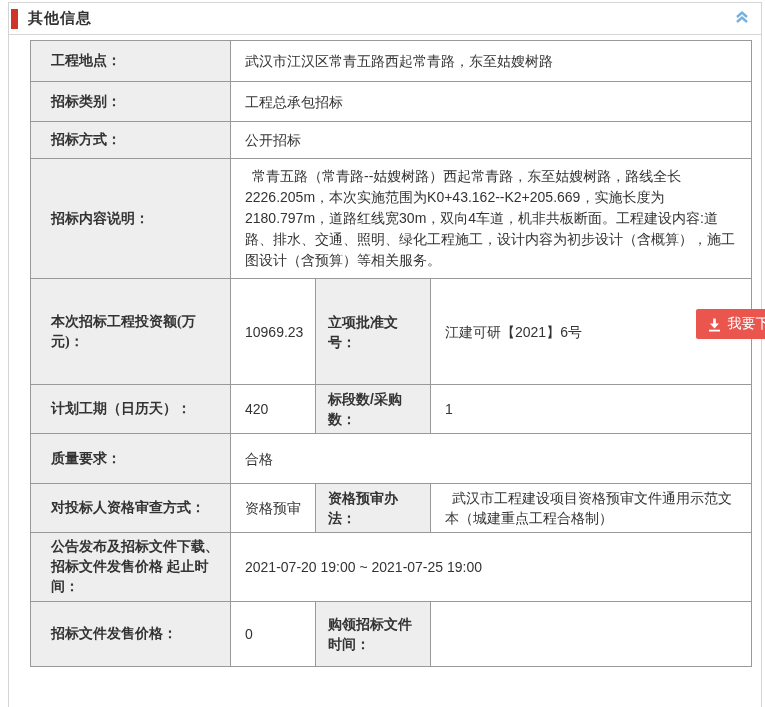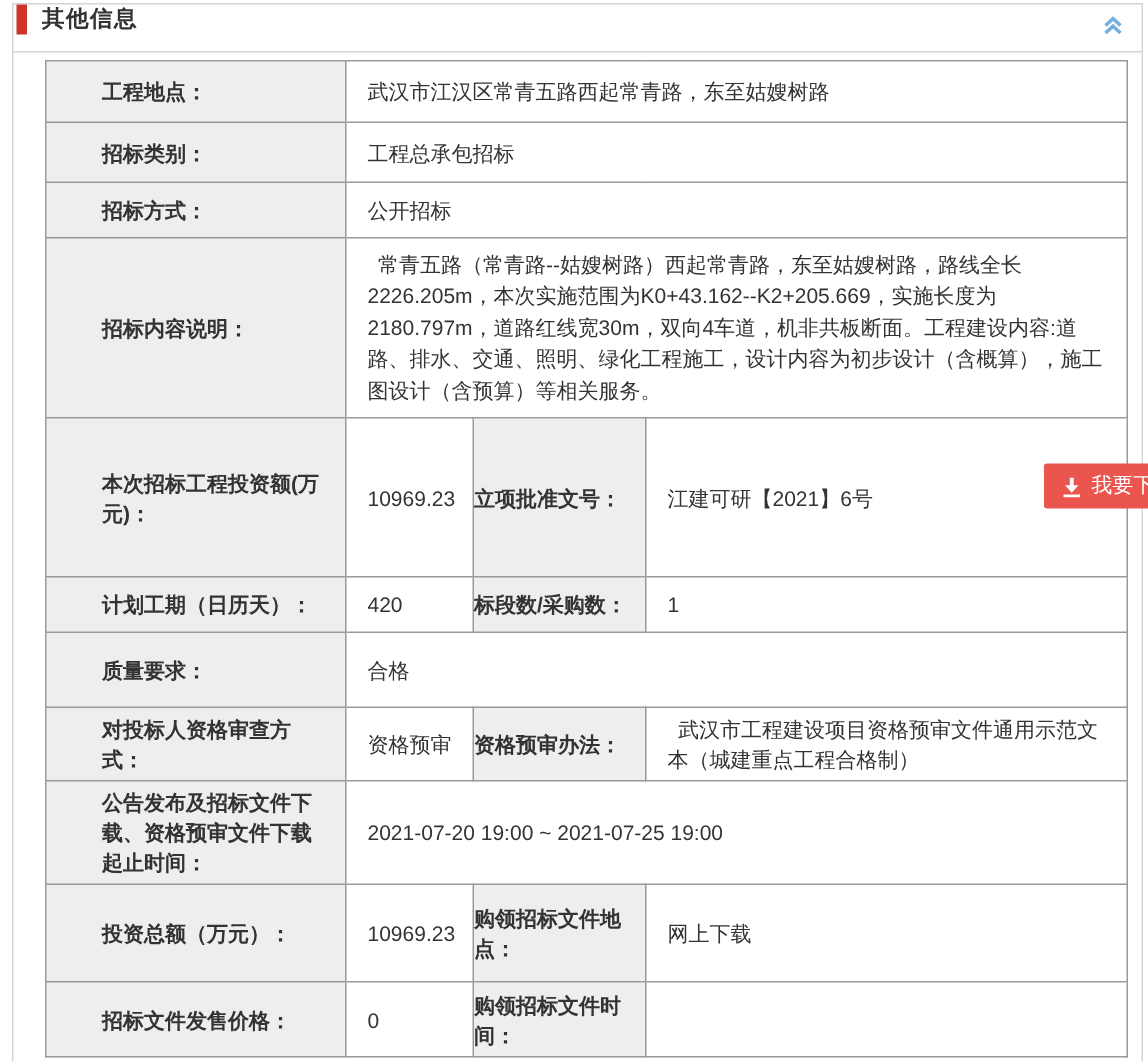--- a/index.html
+++ b/index.html
@@ -9,31 +9,31 @@
     --label-bg:#eeeeee;
     --table-border:#999999;
     --panel-border:#d4d4d4;
     --text:#333333;
   }
   *{box-sizing:border-box;margin:0;padding:0;}
   html,body{width:765px;height:707px;overflow:hidden;background:#fff;
     font-family:"Liberation Sans","DejaVu Sans",sans-serif;color:var(--text);}
   .panel{position:absolute;left:8px;top:2px;width:754px;height:900px;
     border:1px solid var(--panel-border);background:#fff;}
-  .panel-header{height:32px;display:flex;align-items:flex-start;
+  .panel-header{height:32px;display:flex;align-items:center;
     border-bottom:1px solid var(--panel-border);position:relative;}
   .accent-bar{width:7px;height:20px;background:var(--accent-red);margin-left:2px;}
   .panel-title{font-size:15px;font-weight:bold;margin-left:10px;letter-spacing:1px;}
   .collapse-btn{position:absolute;right:8px;top:5px;width:22px;height:22px;
     cursor:pointer;display:flex;align-items:center;justify-content:center;}
   .panel-body{padding:5px 0 0 21px;}
   table{border-collapse:collapse;width:722px;table-layout:fixed;font-size:14px;}
   td{border:1px solid var(--table-border);vertical-align:middle;line-height:20px;}
-  td.label{background:var(--label-bg);font-weight:bold;padding:4px 10px 4px 37px;}
-  td.sub{background:var(--label-bg);font-weight:bold;padding:4px 0;}
+  td.label{background:var(--label-bg);font-weight:bold;padding:4px 10px 4px 20px;font-family:Liberation Serif, serif;}
+  td.sub{background:var(--label-bg);font-weight:bold;padding:4px 12px;}
   td.value{padding:4px 6px 4px 14px;background:#fff;}
   td.desc{line-height:21px;padding:7px 10px 7px 14px;}
   .indent{text-indent:7px;}
   tr:nth-child(1){height:41px}  tr:nth-child(2){height:40px}
   tr:nth-child(3){height:37px}  tr:nth-child(4){height:38px}
   tr:nth-child(5){height:106px} tr:nth-child(6){height:37px}
   tr:nth-child(7){height:50px}  tr:nth-child(8){height:36px}
   tr:nth-child(9){height:58px}  tr:nth-child(10){height:65px}
   tr:nth-child(11){height:50px} tr:nth-child(12){height:36px}
   tr:nth-child(13){height:52px} tr:nth-child(14){height:40px}
@@ -101,28 +101,22 @@
           <td class="label">质量要求：</td>
           <td class="value" colspan="3">合格</td>
         </tr>
         <tr>
           <td class="label">对投标人资格审查方式：</td>
           <td class="value">资格预审</td>
           <td class="sub">资格预审办法：</td>
           <td class="value indent">武汉市工程建设项目资格预审文件通用示范文本（城建重点工程合格制）</td>
         </tr>
         <tr>
-          <td class="label">公告发布及招标文件下载、资格预审文件下载 起止时间：</td>
+          <td class="label">公告发布及招标文件下载、招标文件发售价格 起止时间：</td>
           <td class="value" colspan="3">2021-07-20 19:00 ~ 2021-07-25 19:00</td>
-        </tr>
-        <tr>
-          <td class="label">投资总额（万元）：</td>
-          <td class="value">10969.23</td>
-          <td class="sub">购领招标文件地点：</td>
-          <td class="value">网上下载</td>
         </tr>
         <tr>
           <td class="label">招标文件发售价格：</td>
           <td class="value">0</td>
           <td class="sub">购领招标文件时间：</td>
           <td class="value"></td>
         </tr>
 
       </tbody>
     </table>

